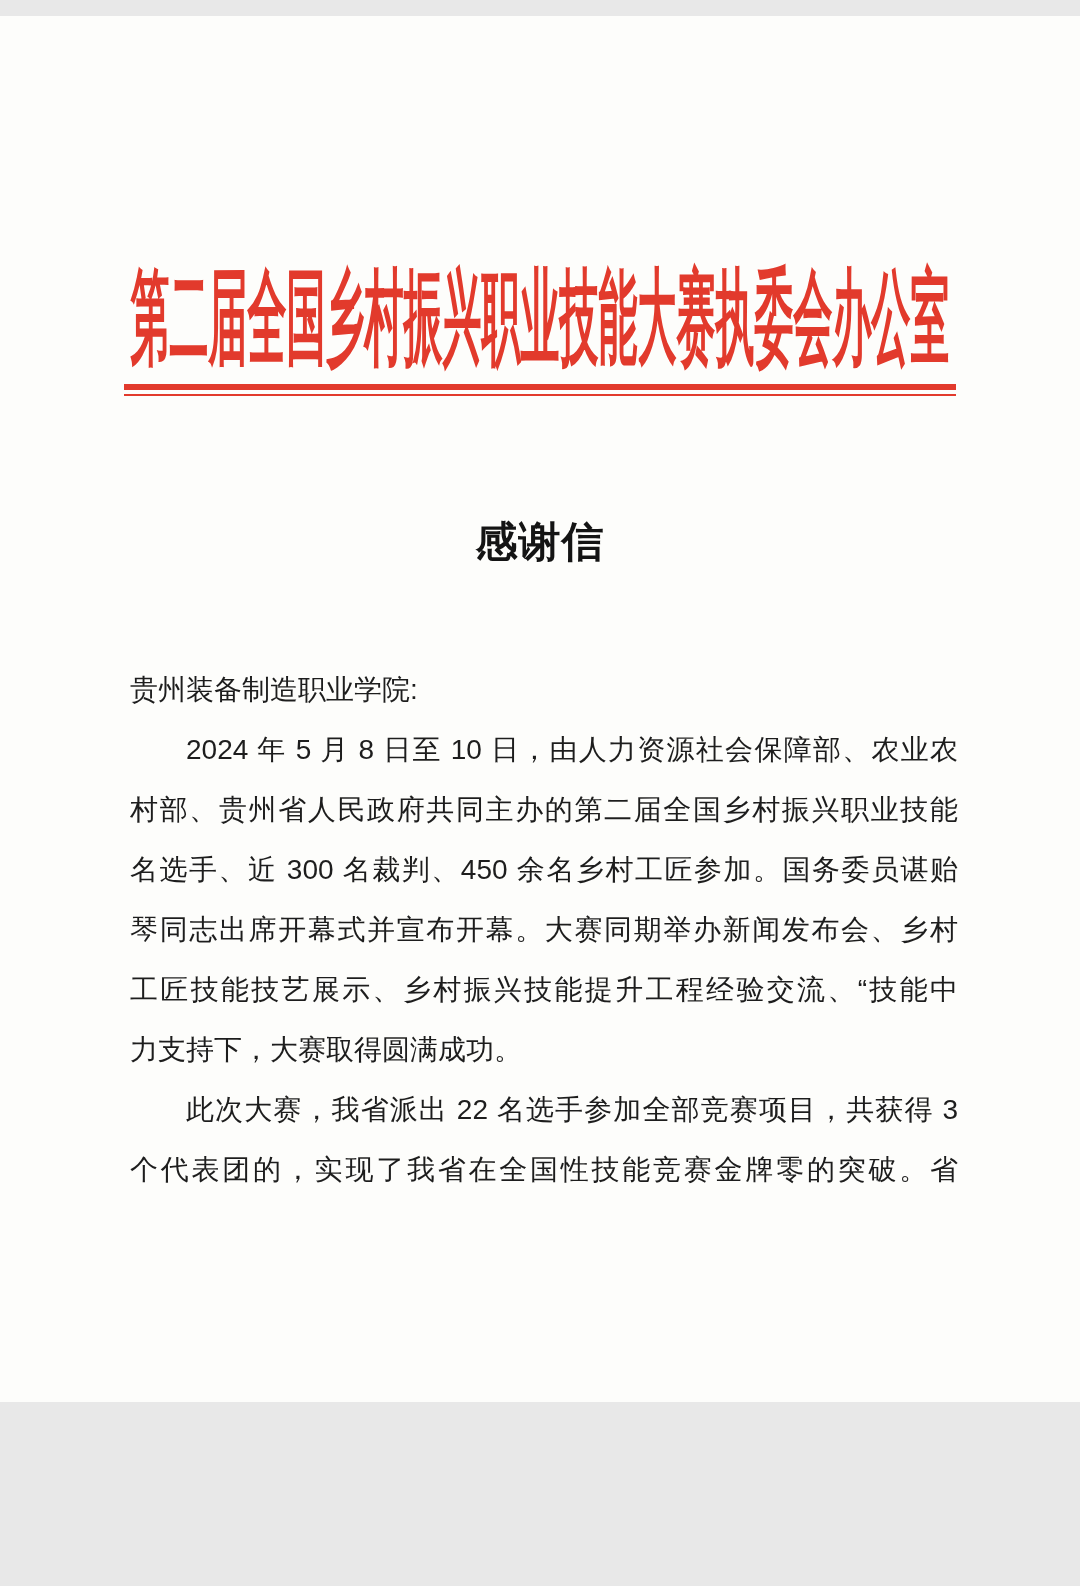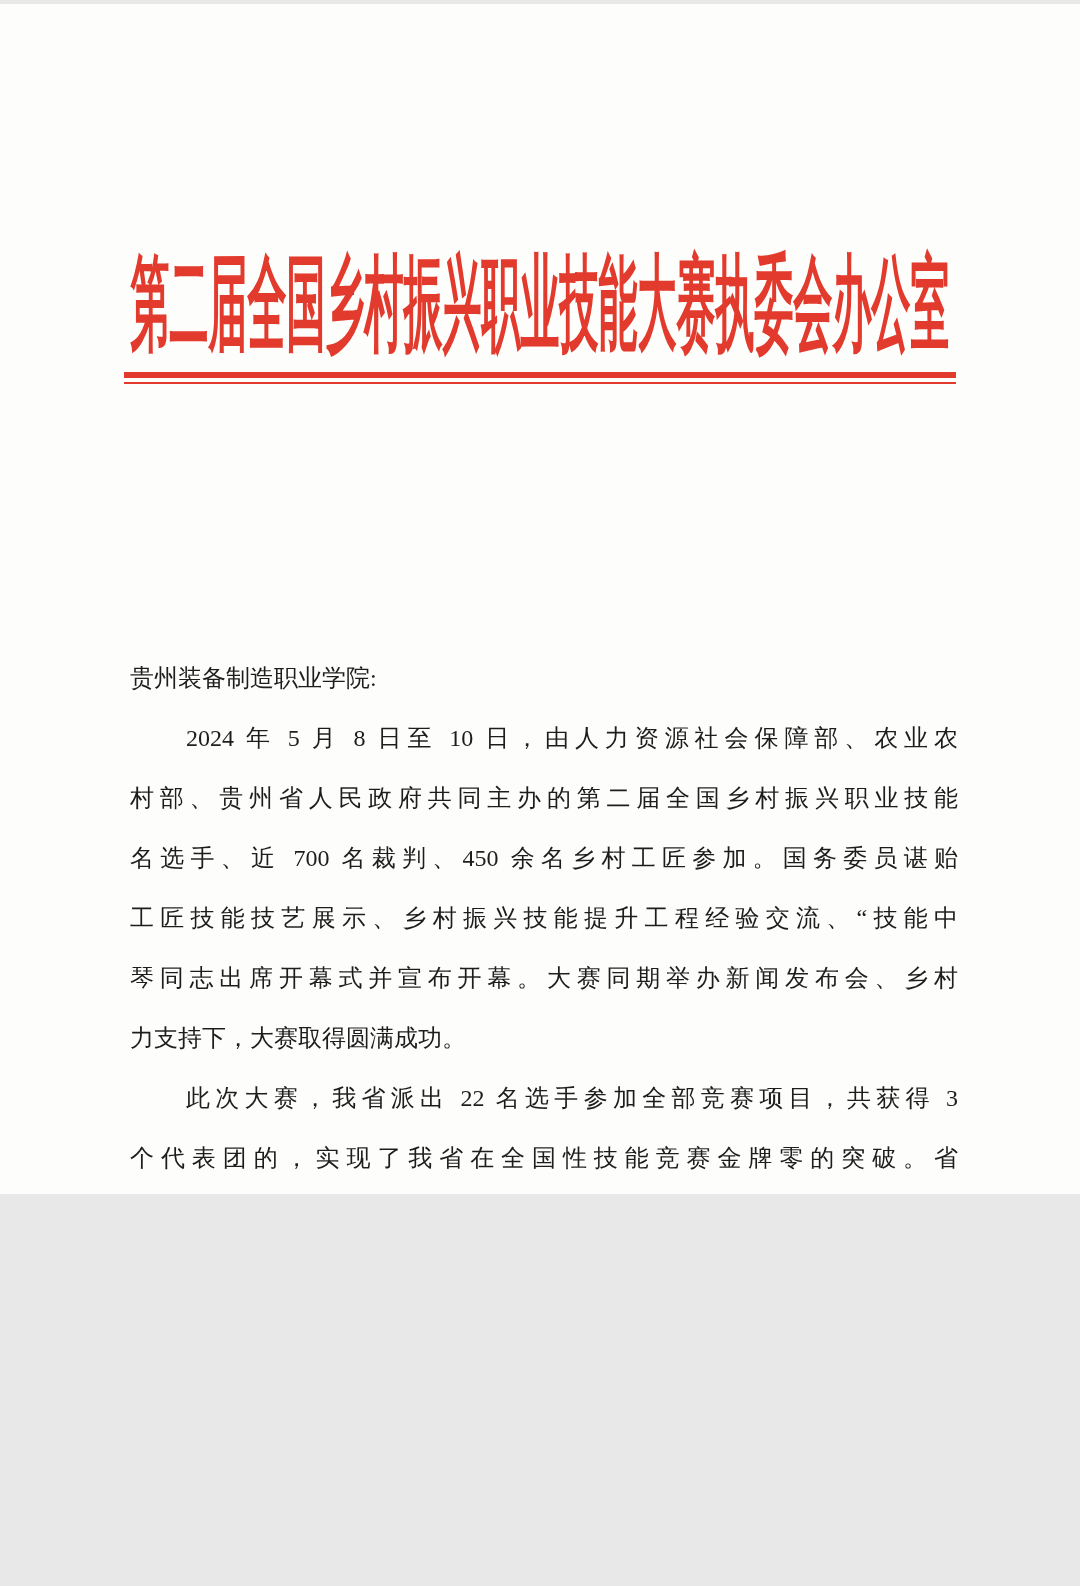--- a/index.html
+++ b/index.html
@@ -3,25 +3,25 @@
 <meta charset="utf-8">
 <style>
   html, body {
     margin: 0;
     padding: 0;
     background: #e8e8e8;
   }
   .page {
     position: relative;
     width: 1080px;
-    height: 1190px;
-    margin: 4px auto;
+    height: 1386px;
+    margin: 16px auto;
     background: #fdfdfb;
     overflow: hidden;
-    font-family: Liberation Serif, serif;
+    font-family: Liberation Sans, sans-serif;
   }
   .letterhead {
     position: absolute;
     top: 245px;
     left: 0;
     width: 100%;
     height: 112px;
     display: flex;
     justify-content: center;
     align-items: center;
@@ -52,21 +52,21 @@
     font-size: 42px;
     font-weight: bold;
     letter-spacing: 1px;
     color: #141414;
   }
   .body-text {
     position: absolute;
     top: 644px;
     left: 130px;
     width: 828px;
-    font-size: 24px;
+    font-size: 28px;
     color: #1d1d1d;
   }
   .line {
     height: 60px;
     line-height: 60px;
     overflow: hidden;
     text-align: left;
   }
   .line.justify {
     text-align: justify;
@@ -81,26 +81,27 @@
 
 <div class="page" style="background: rgb(253, 253, 251);">
 
   <div class="letterhead">
     <div class="letterhead-title" style="color: rgb(226, 58, 44);">第二届全国乡村振兴职业技能大赛执委会办公室</div>
   </div>
 
   <div class="rule rule-thick" style="background: rgb(226, 58, 44);"></div>
   <div class="rule rule-thin" style="background: rgb(226, 58, 44);"></div>
 
+  <h1 class="doc-title">感谢信</h1>
 
   <div class="body-text">
       <div class="line">贵州装备制造职业学院:</div>
       <div class="line indent justify">2024 年 5 月 8 日至 10 日，由人力资源社会保障部、农业农</div>
       <div class="line justify">村部、贵州省人民政府共同主办的第二届全国乡村振兴职业技能</div>
-      <div class="line justify">名选手、近 700 名裁判、450 余名乡村工匠参加。国务委员谌贻</div>
+      <div class="line justify">名选手、近 300 名裁判、450 余名乡村工匠参加。国务委员谌贻</div>
+      <div class="line justify">琴同志出席开幕式并宣布开幕。大赛同期举办新闻发布会、乡村</div>
       <div class="line justify">工匠技能技艺展示、乡村振兴技能提升工程经验交流、“技能中</div>
-      <div class="line justify">琴同志出席开幕式并宣布开幕。大赛同期举办新闻发布会、乡村</div>
       <div class="line">力支持下，大赛取得圆满成功。</div>
       <div class="line indent justify">此次大赛，我省派出 22 名选手参加全部竞赛项目，共获得 3</div>
       <div class="line justify">个代表团的，实现了我省在全国性技能竞赛金牌零的突破。省</div>
     </div>
 
 </div>
 
 </body></html>

